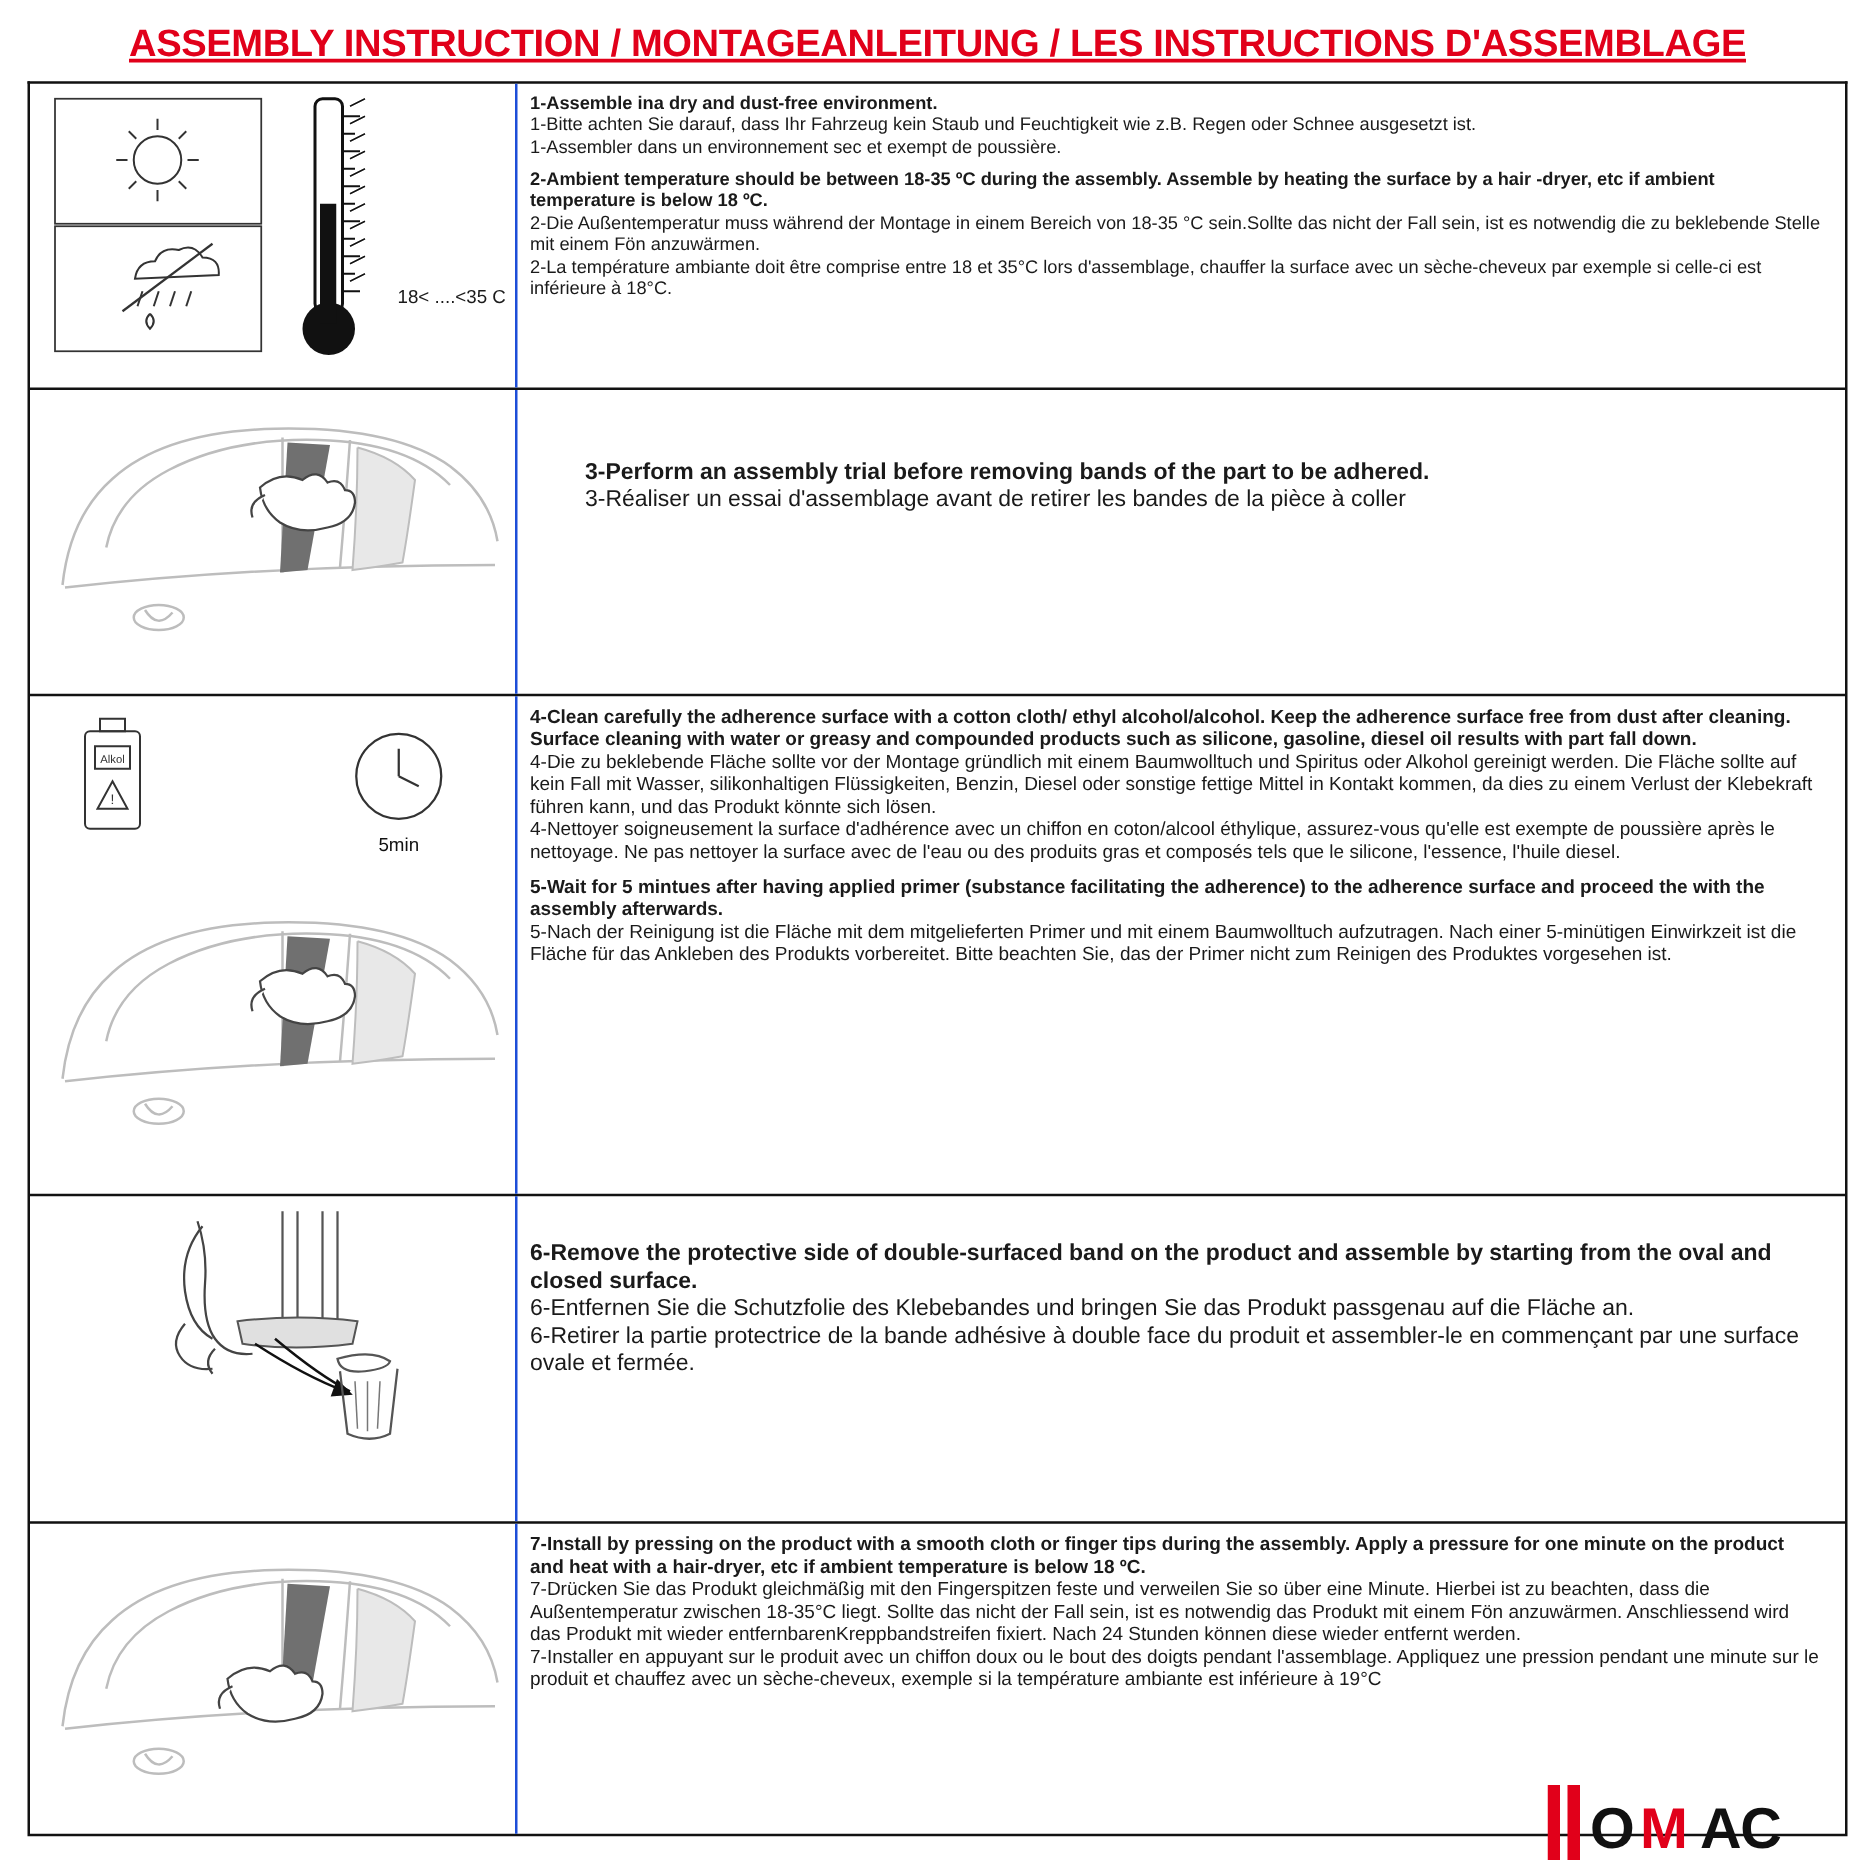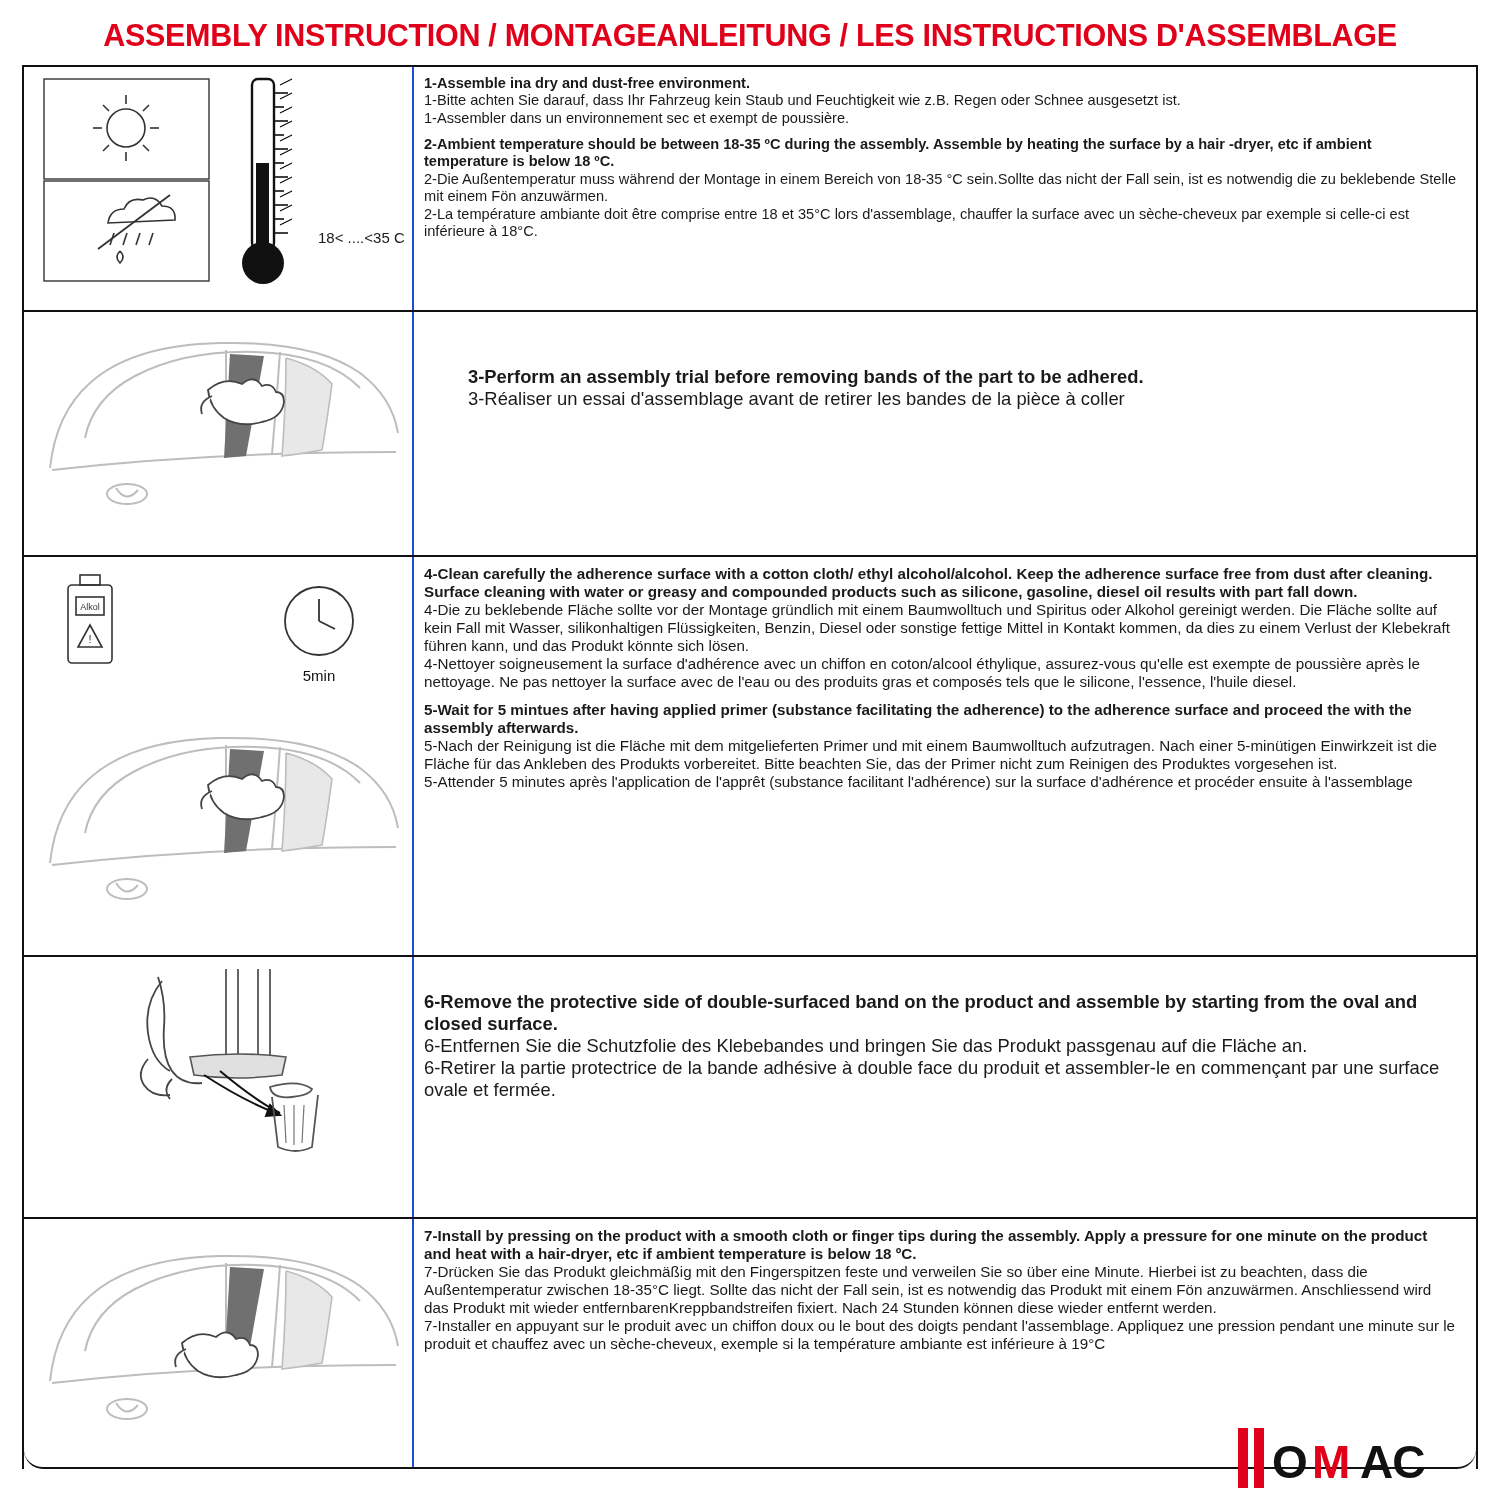--- a/index.html
+++ b/index.html
@@ -22,20 +22,21 @@
     position: relative;
   }
   .title {
     color: #e1001a;
     font-size: 30.5px;
     font-weight: bold;
     letter-spacing: -0.3px;
     text-align: center;
     padding: 8px 0 12px 0;
     white-space: nowrap;
+    text-decoration: underline;
   }
   .grid {
     border: 2px solid #111;
     border-bottom: none;
     width: 1456px;
     box-sizing: border-box;
   }
   .row {
     display: flex;
     border-bottom: 2px solid #111;
@@ -51,21 +52,21 @@
   }
   .cell-txt {
     flex: 1 1 auto;
     box-sizing: border-box;
     padding: 8px 19px 8px 10px;
   }
   .r1 { height: 245px; }
   .r2 { height: 245px; gap: 44px; }
   .r3 { height: 400px; }
   .r4 { height: 262px; }
-  .r5 { height: 250px; border-radius: 19px; }
+  .r5 { height: 250px; }
 
   p {
     margin: 0 0 0 0;
     line-height: 1.19;
   }
   .b {
     font-weight: bold;
   }
   .t14 { font-size: 14.6px; }
   .t17 { font-size: 18.4px; }
@@ -226,21 +227,20 @@
           </g>
         </svg>
       </div>
       <div class="cell-txt">
         <p class="t15 b">4-Clean carefully the adherence surface with a cotton cloth/ ethyl alcohol/alcohol. Keep the adherence surface free from dust after cleaning. Surface cleaning with water or greasy and compounded products such as silicone, gasoline, diesel oil results with part fall down.</p>
         <p class="t15">4-Die zu beklebende Fläche sollte vor der Montage gründlich mit einem Baumwolltuch und Spiritus oder Alkohol gereinigt werden. Die Fläche sollte auf kein Fall mit Wasser, silikonhaltigen Flüssigkeiten, Benzin, Diesel oder sonstige fettige Mittel in Kontakt kommen, da dies zu einem Verlust der Klebekraft führen kann, und das Produkt könnte sich lösen.</p>
         <p class="t15">4-Nettoyer soigneusement la surface d'adhérence avec un chiffon en coton/alcool éthylique, assurez-vous qu'elle est exempte de poussière après le nettoyage. Ne pas nettoyer la surface avec de l'eau ou des produits gras et composés tels que le silicone, l'essence, l'huile diesel.</p>
         <div class="gap"></div>
         <p class="t15 b">5-Wait for 5 mintues after having applied primer (substance facilitating the adherence) to the adherence surface and proceed the with the assembly afterwards.</p>
         <p class="t15">5-Nach der Reinigung ist die Fläche mit dem mitgelieferten Primer und mit einem Baumwolltuch aufzutragen. Nach einer 5-minütigen Einwirkzeit ist die Fläche für das Ankleben des Produkts vorbereitet. Bitte beachten Sie, das der Primer nicht zum Reinigen des Produktes vorgesehen ist.</p>
-        <p class="t15">5-Attender 5 minutes après l'application de l'apprêt (substance facilitant l'adhérence) sur la surface d'adhérence et procéder ensuite à l'assemblage</p>
       </div>
     </div>
 
     <div class="row r4">
       <div class="cell-img">
         <svg viewBox="0 0 378 212" width="378" height="212">
           <g fill="none" stroke="#444" stroke-width="1.8">
             <path d="M128 14 q8 24 6 50 q-2 30 8 44 q10 14 30 12"></path>
             <path d="M132 18 q-18 22 -14 52 q4 28 22 38"></path>
             <path d="M118 96 q-12 14 -4 26 q8 12 26 10"></path>

